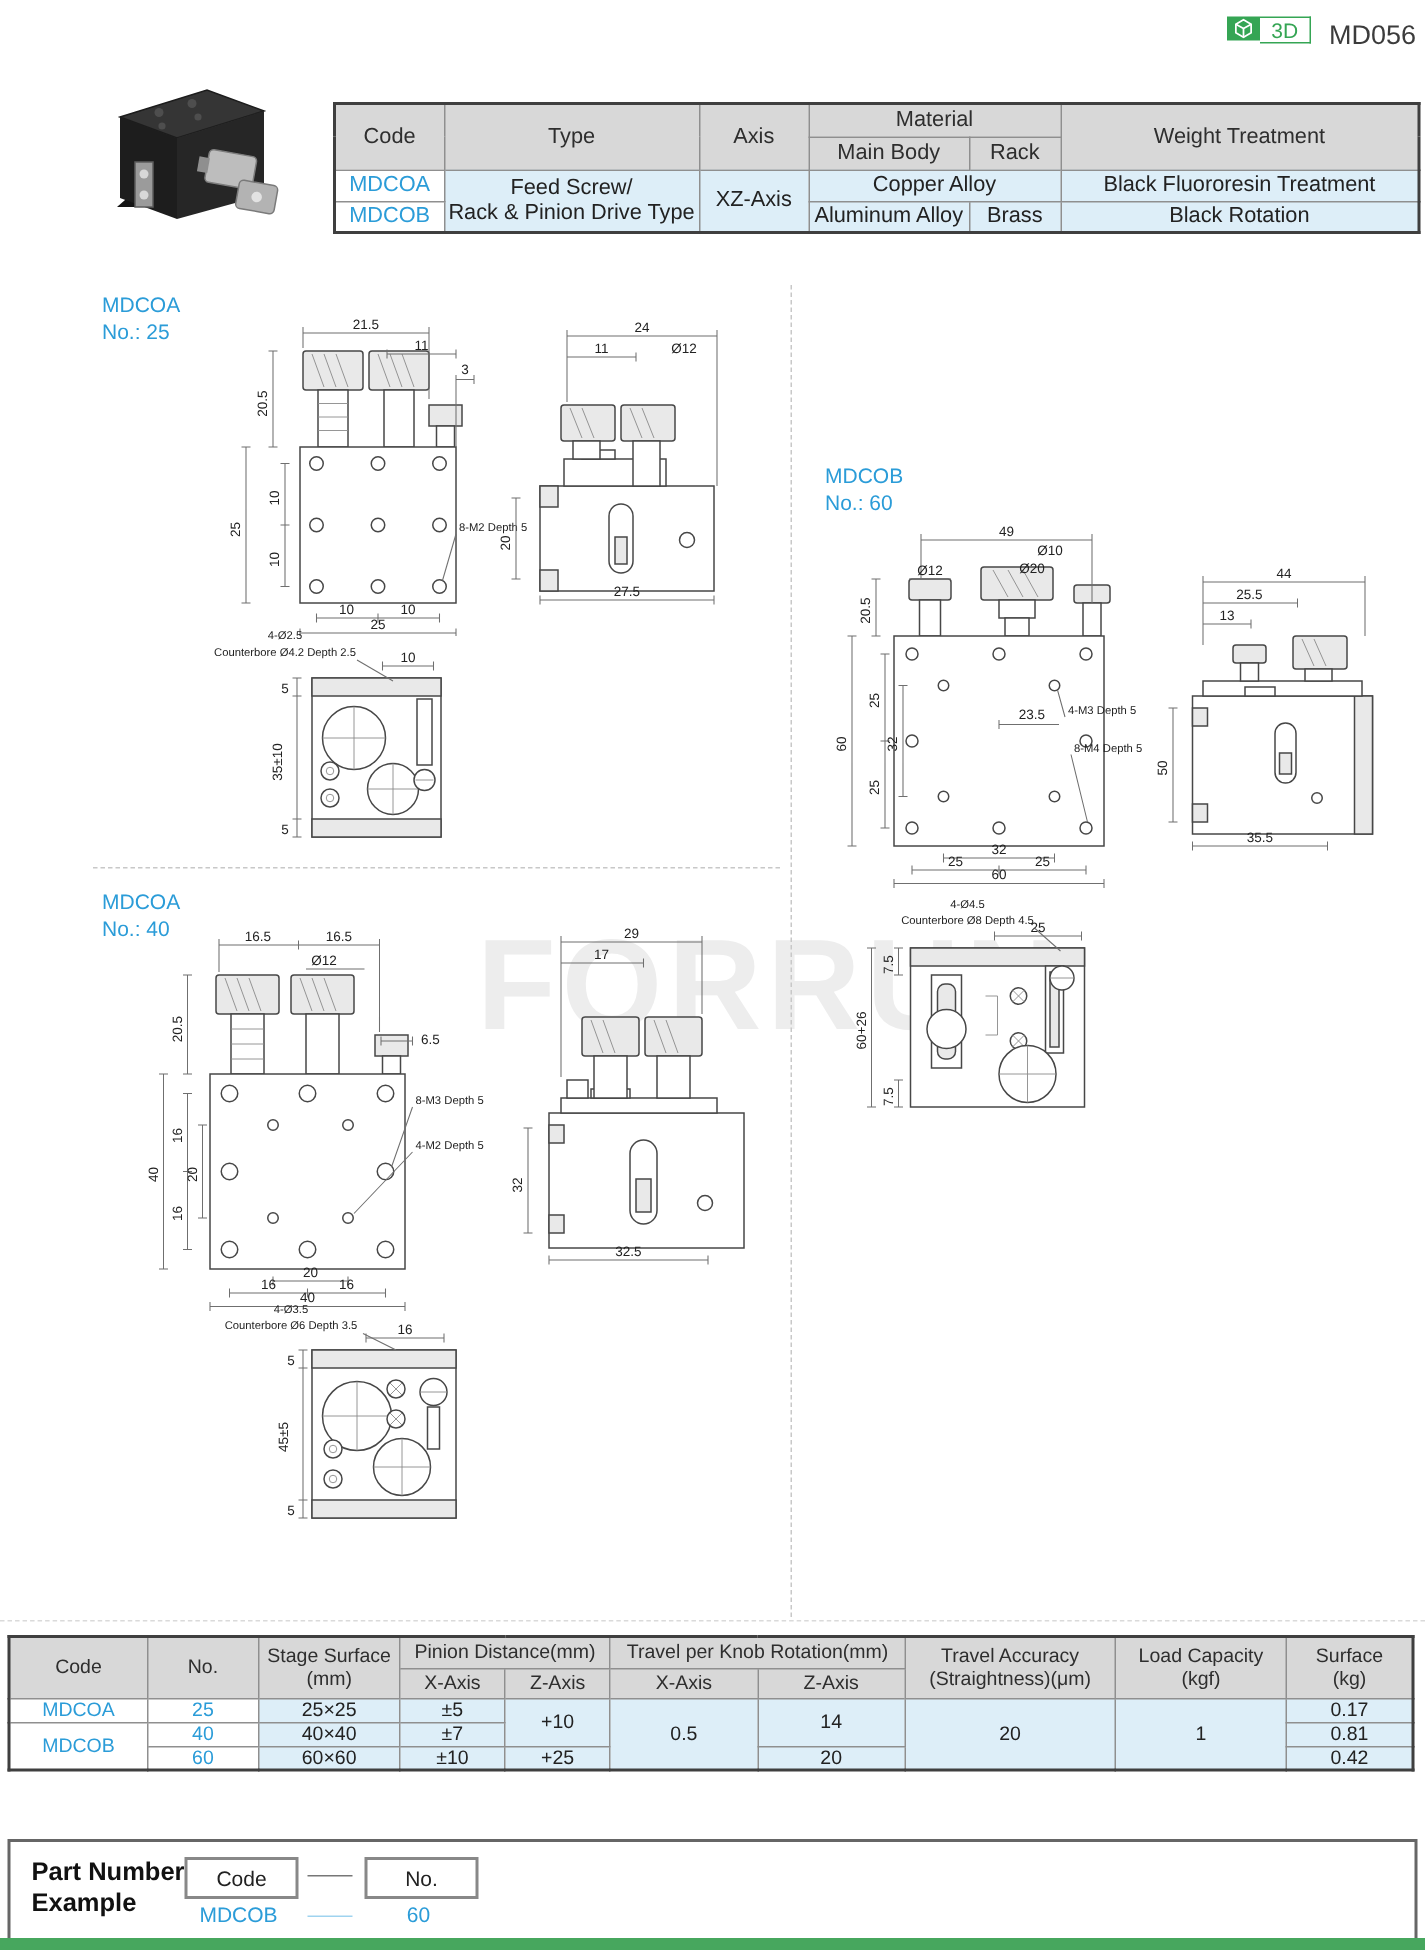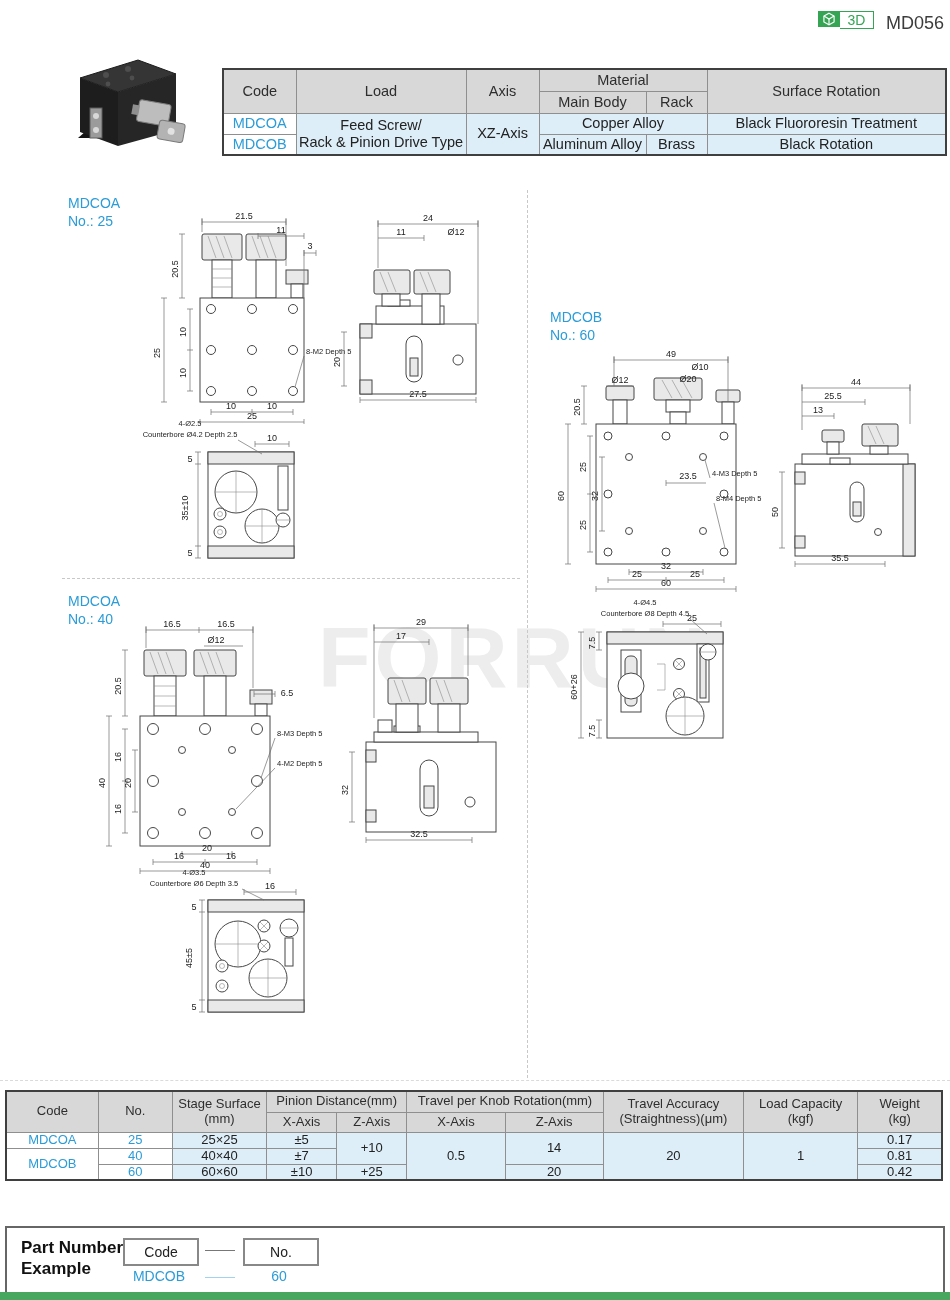--- a/index.html
+++ b/index.html
@@ -91,24 +91,24 @@
         <col style="width:73px">
         <col style="width:170px">
         <col style="width:73px">
       <col style="width:107px">
         <col style="width:61px">
         <col style="width:239px">
       </colgroup>
     <tbody>
         <tr style="height:22px">
       <td class="hd" rowspan="2">Code</td>
-      <td class="hd" rowspan="2">Load</td>
+      <td class="hd" rowspan="2">Type</td>
       <td class="hd" rowspan="2">Axis</td>
       <td class="hd" colspan="2">Material</td>
-      <td class="hd" rowspan="2">Surface Rotation</td>
+      <td class="hd" rowspan="2">Weight Treatment</td>
     </tr>
     <tr style="height:22px">
       <td class="hd">Main Body</td>
       <td class="hd">Rack</td>
     </tr>
     <tr style="height:21px">
       <td class="cdw">MDCOA</td>
       <td class="lb" rowspan="2">
         <div>Feed Screw/</div>
         <div>Rack &amp; Pinion Drive Type</div>
@@ -515,21 +515,21 @@
       <td class="hd" colspan="2">Travel per Knob Rotation(mm)</td>
       <td class="hd" rowspan="2">
         <div>Travel Accuracy</div>
         <div>(Straightness)(μm)</div>
       </td>
       <td class="hd" rowspan="2">
         <div>Load Capacity</div>
         <div>(kgf)</div>
       </td>
       <td class="hd" rowspan="2">
-        <div>Weight</div>
+        <div>Surface</div>
         <div>(kg)</div>
       </td>
     </tr>
     <tr style="height:20px">
       <td class="hd">X-Axis</td>
       <td class="hd">Z-Axis</td>
       <td class="hd">X-Axis</td>
       <td class="hd">Z-Axis</td>
     </tr>
     <tr style="height:16px">

